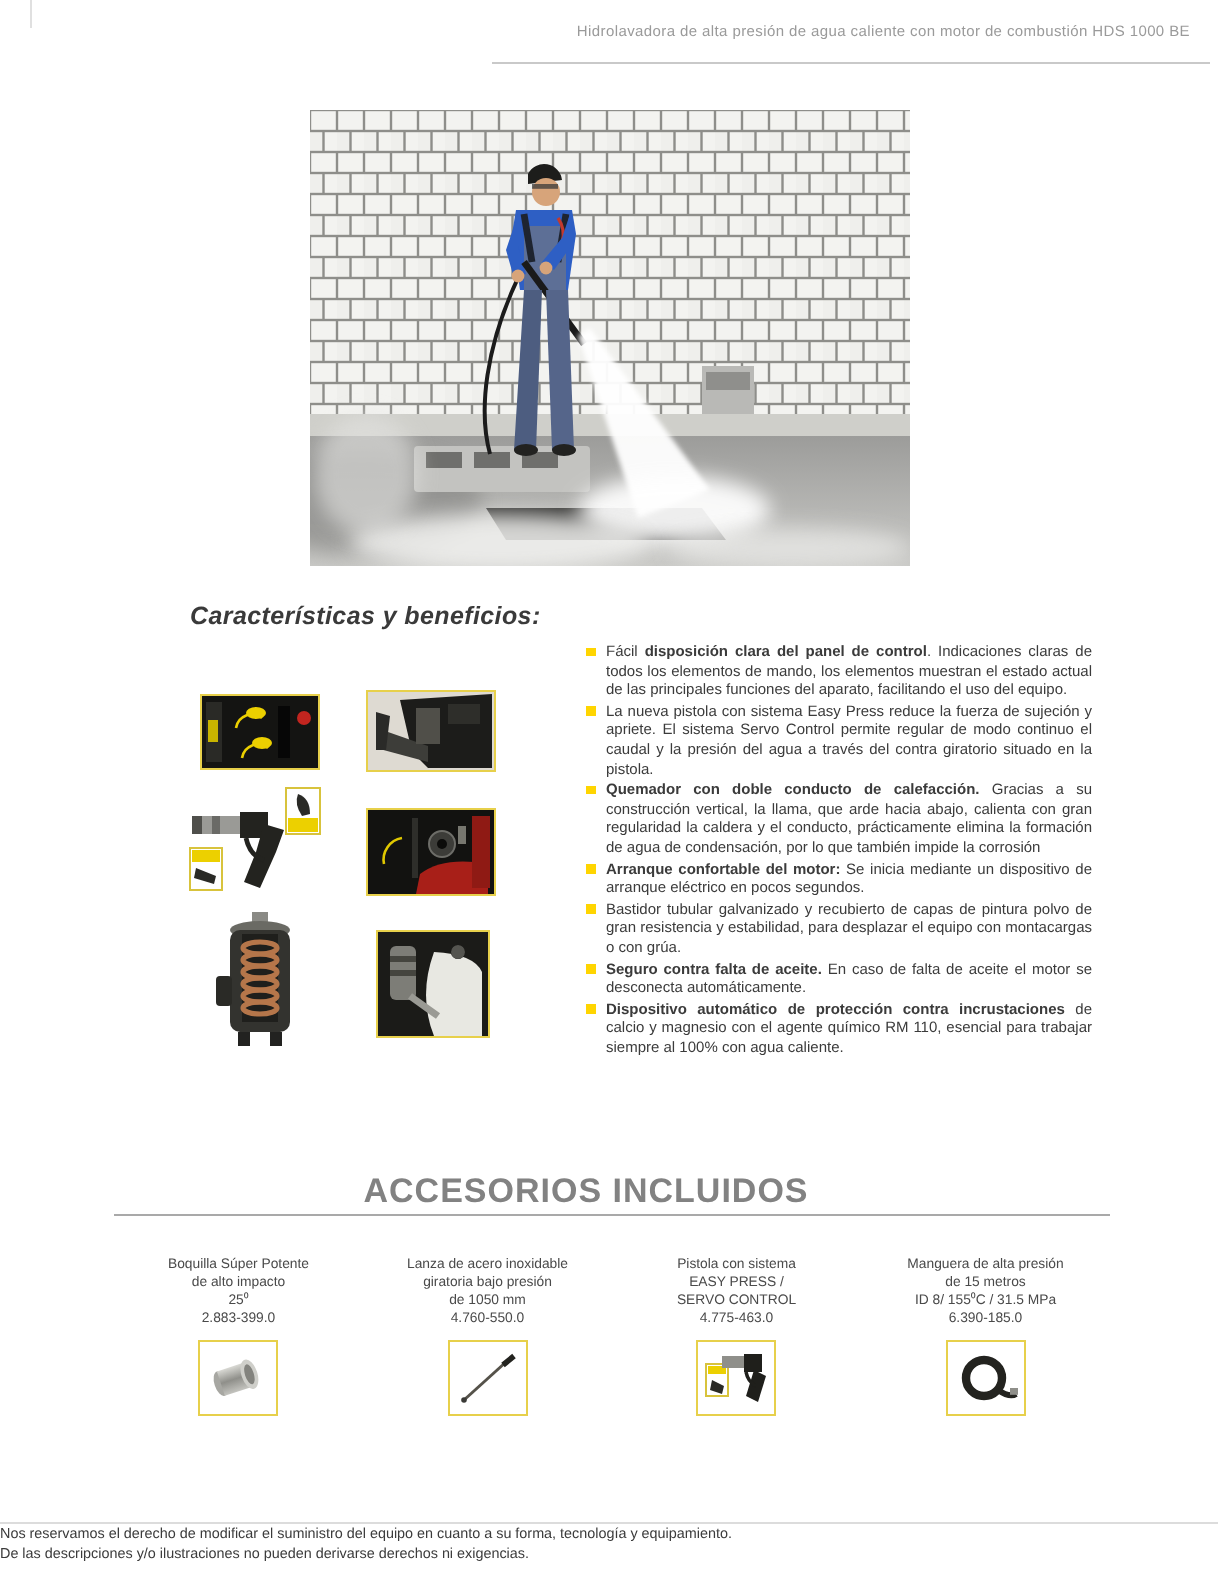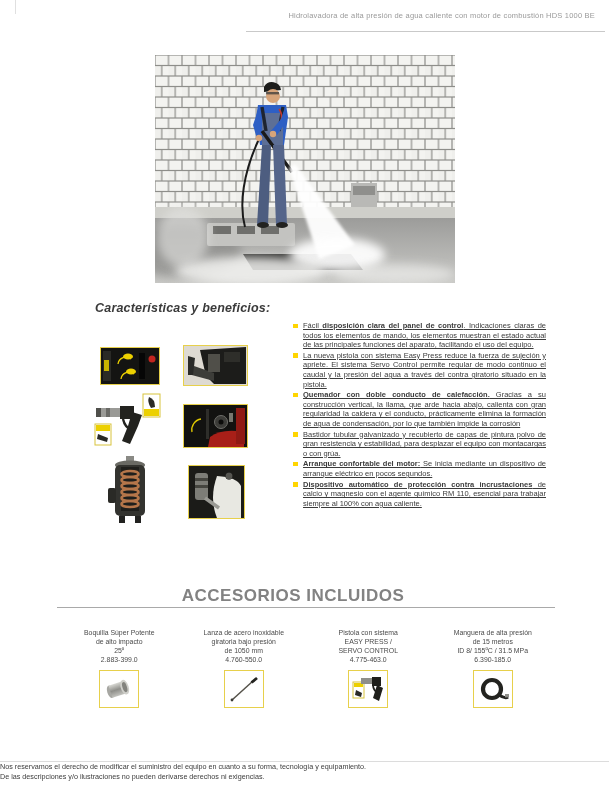--- a/index.html
+++ b/index.html
@@ -17,21 +17,21 @@
   .fphoto{position:absolute;overflow:hidden;background:#fff;}
   .fphoto.bordered{border:1px solid #e7d04b;}
   #fp-panel {left:100px;top:347px;width:58px;height:36px;}
   #fp-frame {left:183px;top:345px;width:63px;height:39px;}
   #fp-gun   {left:92px; top:392px;width:76px;height:56px;}
   #fp-burner{left:183px;top:404px;width:63px;height:42px;}
   #fp-boiler{left:106px;top:454px;width:48px;height:72px;}
   #fp-soft  {left:188px;top:465px;width:55px;height:52px;}
   #bullets{position:absolute;left:293px;top:321px;width:253px;list-style:none;margin:0;padding:0;}
   #bullets li{position:relative;padding-left:10px;margin:0 0 1px 0;text-align:justify;
-    font-size:7.5px;line-height:9.6px;color:#3b3b3b;text-decoration:underline;}
+    font-size:7.5px;line-height:9.6px;color:#3b3b3b;}
   #bullets .sq{position:absolute;left:0;top:2.5px;width:4.5px;height:4.5px;background:#ffd500;}
   #bullets .b{font-weight:bold;}
   #acc-heading{position:absolute;left:44px;top:586px;width:498px;text-align:center;
     font-size:17px;font-weight:bold;color:#828282;letter-spacing:.5px;}
   #acc-rule{top:607px;left:57px;width:498px;background:#a9a9a9;}
   #acc-row{position:absolute;left:57px;top:629px;width:498px;display:flex;}
   .acc-col{flex:1;text-align:center;}
   .acc-line{font-size:6.9px;line-height:8.9px;color:#4a4a4a;}
   .acc-img{margin:5px auto 0;width:38px;height:36px;border:1px solid #e7d04b;background:#fff;
     display:flex;align-items:center;justify-content:center;}
@@ -200,22 +200,23 @@
       <rect x="6" y="12" width="13" height="3" fill="#45453f"></rect>
       <rect x="6" y="19" width="13" height="3" fill="#45453f"></rect>
       <path d="M16,32 L30,42" stroke="#9a9a94" stroke-width="3.5"></path>
     </svg>
   </div>
 
   <ul id="bullets">
     <li><span class="sq"></span><span>Fácil </span><span class="b">disposición clara del panel de control</span><span>. Indicaciones claras de todos los elementos de mando, los elementos muestran el estado actual de las principales funciones del aparato, facilitando el uso del equipo.</span></li>
     <li><span class="sq"></span><span></span><span class="b"></span><span>La nueva pistola con sistema Easy Press reduce la fuerza de sujeción y apriete. El sistema Servo Control permite regular de modo continuo el caudal y la presión del agua a través del contra giratorio situado en la pistola.</span></li>
     <li><span class="sq"></span><span></span><span class="b">Quemador con doble conducto de calefacción.</span><span> Gracias a su construcción vertical, la llama, que arde hacia abajo, calienta con gran regularidad la caldera y el conducto, prácticamente elimina la formación de agua de condensación, por lo que también impide la corrosión</span></li>
+    <li><span class="sq"></span><span></span><span class="b">Arranque confortable del motor:</span><span> Se inicia mediante un dispositivo de arranque eléctrico en pocos segundos.</span></li>
     <li><span class="sq"></span><span></span><span class="b"></span><span>Bastidor tubular galvanizado y recubierto de capas de pintura polvo de gran resistencia y estabilidad, para desplazar el equipo con montacargas o con grúa.</span></li>
-    <li><span class="sq"></span><span></span><span class="b">Arranque confortable del motor:</span><span> Se inicia mediante un dispositivo de arranque eléctrico en pocos segundos.</span></li>
+    <li><span class="sq"></span><span></span><span class="b">Seguro contra falta de aceite.</span><span> En caso de falta de aceite el motor se desconecta automáticamente.</span></li>
     <li><span class="sq"></span><span></span><span class="b">Dispositivo automático de protección contra incrustaciones</span><span> de calcio y magnesio con el agente químico RM 110, esencial para trabajar siempre al 100% con agua caliente.</span></li>
   </ul>
 
   <div id="acc-heading">ACCESORIOS INCLUIDOS</div>
   <div id="acc-rule" class="rule"></div>
 
   <div id="acc-row">
     <div class="acc-col">
       <div class="acc-line">Boquilla Súper Potente</div>
       <div class="acc-line">de alto impacto</div>

